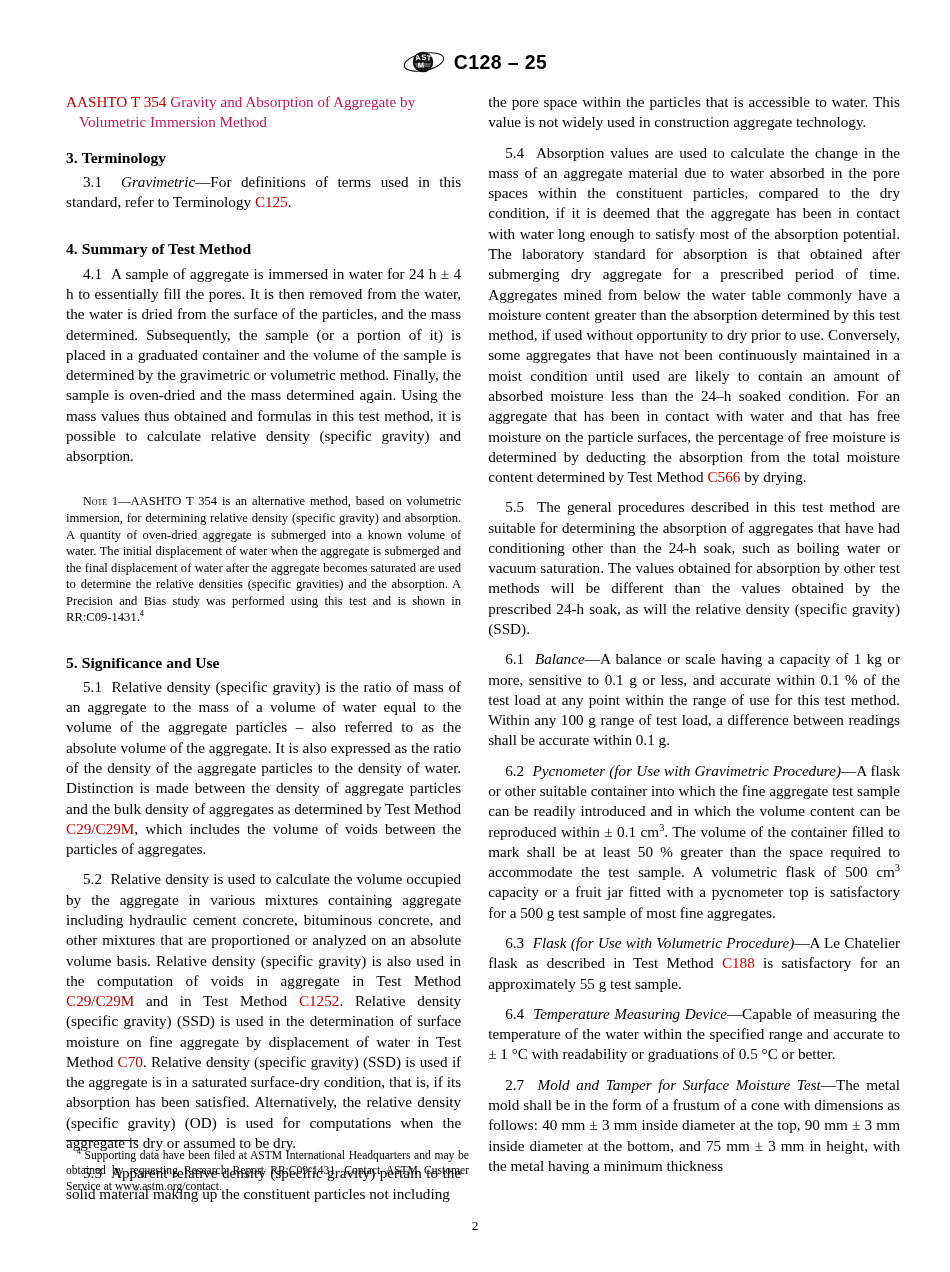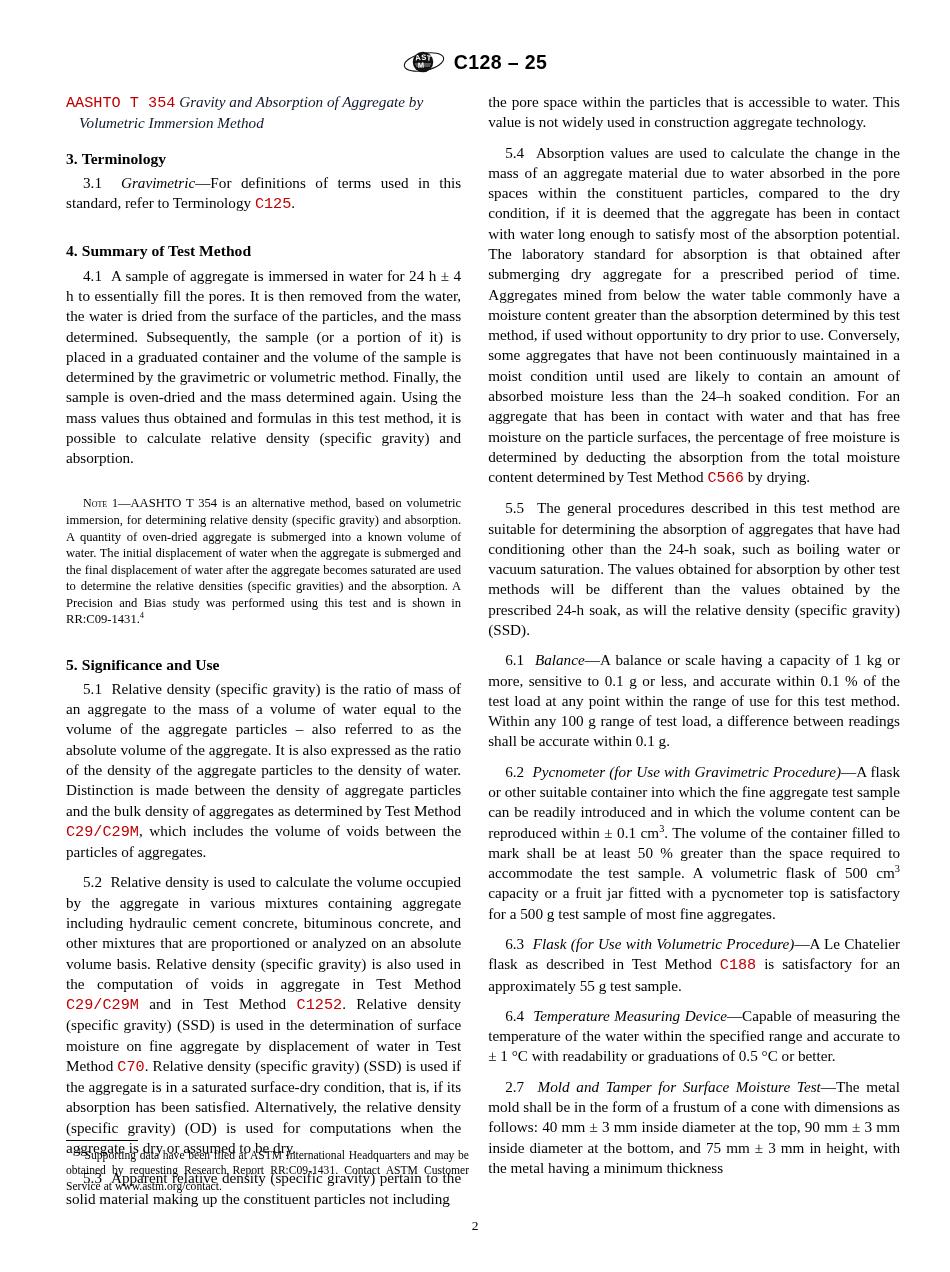--- a/index.html
+++ b/index.html
@@ -74,22 +74,22 @@
 
   .title-link {
     margin: 0 0 15px 0;
     font-size: 15.2px;
     line-height: 1.335;
     text-align: justify;
     padding-left: 0;
     text-indent: 0;
   }
   .title-link .cont { display: block; padding-left: 13px; }
-  .lnk-red { color: #c00000; font-family: Liberation Mono, monospace; }
-  .lnk-blue { color: #0f172a; font-style: italic; }
+  .lnk-red { color: #c00000; }
+  .lnk-blue { color: #be185d; }
 
   .sec-head {
     margin: 0 0 4px 0;
     font-size: 15.6px;
     font-weight: bold;
     line-height: 1.3;
     text-align: left;
   }
   .sec-head .num { margin-right: 4px; }
 

